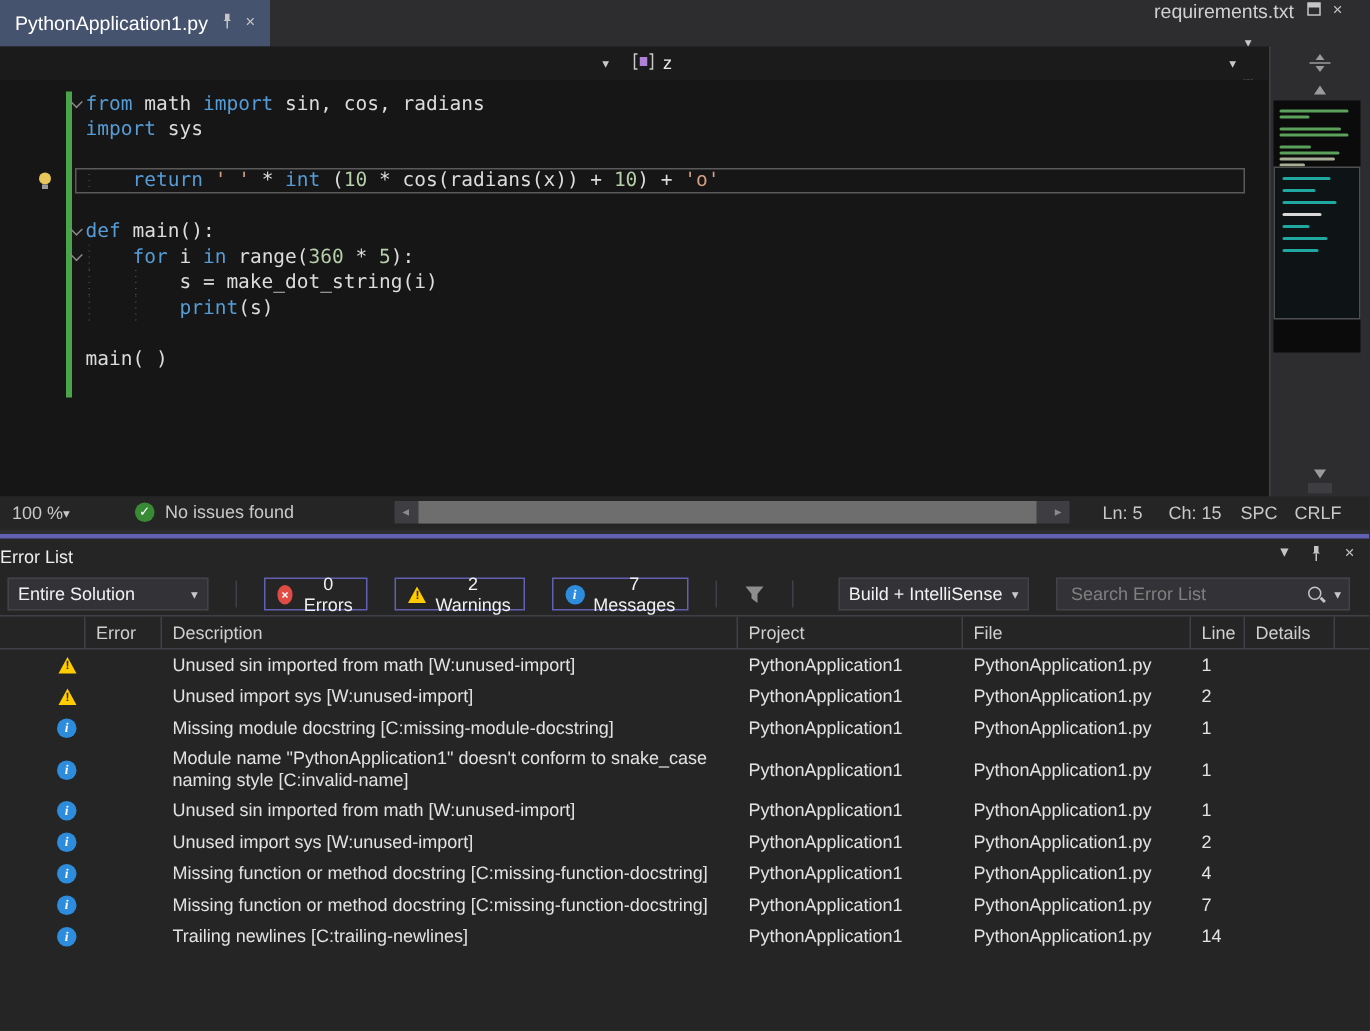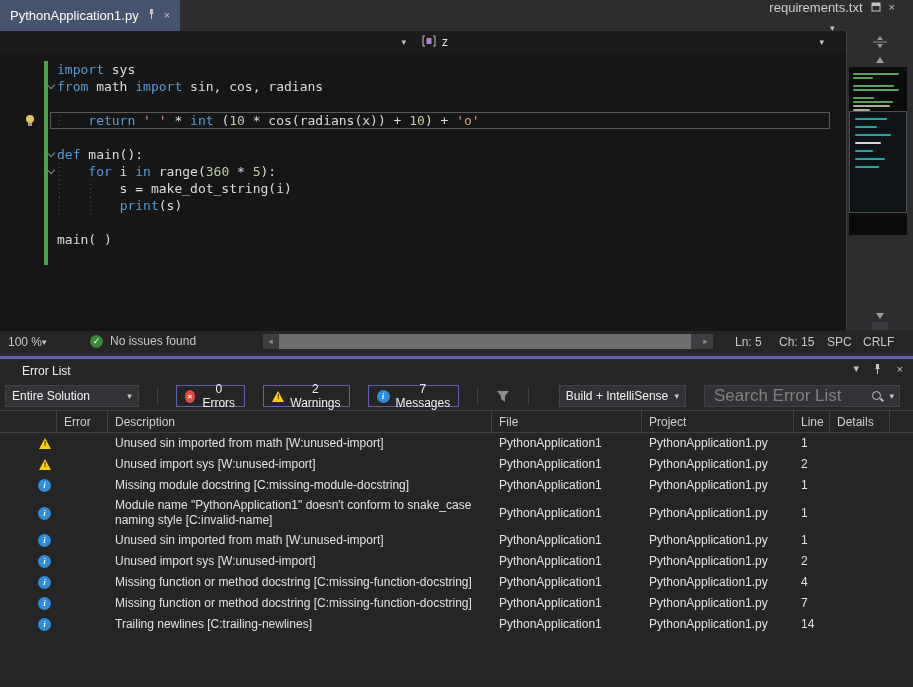--- a/index.html
+++ b/index.html
@@ -68,38 +68,38 @@
            background:var(--success,#388A34);color:#fff;font-size:9px;}
   .hscroll{position:absolute;left:263px;top:3px;width:450px;height:15px;background:#3E3E42;}
   .hs-arrow{position:absolute;top:0;width:15px;height:15px;color:#8A8A8A;font-size:9px;line-height:15px;text-align:center;}
   .hs-arrow.l{left:0;} .hs-arrow.r{right:0;}
   .hs-thumb{position:absolute;left:16px;top:0;height:15px;width:412px;background:#6E6E6E;}
   .pos.ln{left:735px;} .pos.ch{left:779px;} .pos.spc{left:827px;} .pos.eol{left:863px;}
 
   
   .panel{position:absolute;left:0;top:356px;width:913px;height:331px;background:#252526;
          border-top:3px solid var(--accent-purple,#6260B0);box-sizing:border-box;font-size:12px;color:#DDD;}
-  .panel-header{height:23px;position:relative;display:flex;align-items:center;padding-left:22px;}
+  .panel-header{height:23px;position:relative;display:flex;align-items:center;padding-left:0;}
   .panel-title{color:#EEEEEE;}
   .ph-ic{position:absolute;top:4px;color:#C5C5C5;font-size:11px;}
   .ph-caret{right:54px;} .ph-pin{right:31px;top:5px;} .ph-close{right:10px;}
 
   .panel-toolbar{height:28px;display:flex;align-items:center;gap:18px;padding:0 5px;}
   .combo{height:22px;background:#333337;border:1px solid #434346;display:flex;align-items:center;
          gap:6px;padding:0 6px;box-sizing:border-box;color:#F1F1F1;}
   .combo .caret{margin-left:auto;}
   .combo.scope{width:158px;}
   .combo.source{width:150px;margin-left:12px;}
   .filter-btn{height:22px;background:transparent;border:1px solid var(--accent-purple,#6260B0);
               color:#F1F1F1;display:flex;align-items:center;gap:6px;padding:0 8px;font-size:12px;
               font-family:"Liberation Sans",sans-serif;box-sizing:border-box;}
   .tb-sep{width:1px;height:18px;background:#3F3F46;}
   .searchbox{margin-left:auto;margin-right:8px;width:196px;height:22px;background:#333337;border:1px solid #434346;
              display:flex;align-items:center;gap:5px;padding:0 5px 0 7px;box-sizing:border-box;}
-  .searchbox input{flex:1;min-width:0;background:transparent;border:0;outline:0;color:#DDD;font-size:17px;
+  .searchbox input{flex:1;min-width:0;background:transparent;border:0;outline:0;color:#DDD;font-size:12px;
              font-family:"Liberation Sans",sans-serif;}
   .searchbox input::placeholder{color:#808080;}
   .icon-search{position:relative;width:13px;height:13px;}
   .icon-search::before{content:'';position:absolute;left:1px;top:1px;width:7px;height:7px;border:1.5px solid #C5C5C5;border-radius:50%;}
   .icon-search::after{content:'';position:absolute;left:9px;top:9px;width:4px;height:1.5px;background:#C5C5C5;transform:rotate(45deg);}
 
   .w-tri{position:relative;display:inline-block;width:0;height:0;border-left:6px solid transparent;
          border-right:6px solid transparent;border-bottom:11px solid var(--warning,#FFCC00);}
   .w-tri i{position:absolute;left:-2px;top:1px;width:4px;text-align:center;font:700 8px/10px "Liberation Sans",sans-serif;
          color:#3A2B00;font-style:normal;}
@@ -160,22 +160,22 @@
           </svg>
       </span>
       <span>z</span>
       <span class="caret">▾</span>
     </div>
   </div>
 
   <div class="editor">
     <div class="change-bar"></div>
     <div id="code-lines" class="code-lines">
+        <div class="code-line"><span class="fold"></span><span class="tk-k">from</span><span class="tk-t"> math </span><span class="tk-k">import</span><span class="tk-t"> sin, cos, radians</span></div>
         <div class="code-line"><span class="tk-k">import</span><span class="tk-t"> sys</span></div>
-        <div class="code-line"><span class="fold"></span><span class="tk-k">from</span><span class="tk-t"> math </span><span class="tk-k">import</span><span class="tk-t"> sin, cos, radians</span></div>
         <div class="code-line"></div>
         <div class="code-line current"><span class="guide" style="left: 59px;"></span><span class="bulb"></span><span class="tk-k">    return</span><span class="tk-t"> </span><span class="tk-s">' '</span><span class="tk-t"> * </span><span class="tk-k">int</span><span class="tk-t"> (</span><span class="tk-n">10</span><span class="tk-t"> * cos(radians(x)) + </span><span class="tk-n">10</span><span class="tk-t">) + </span><span class="tk-s">'o'</span></div>
         <div class="code-line"></div>
         <div class="code-line"><span class="fold"></span><span class="tk-k">def</span><span class="tk-t"> main():</span></div>
         <div class="code-line"><span class="guide" style="left: 59px;"></span><span class="fold"></span><span class="tk-k">    for</span><span class="tk-t"> i </span><span class="tk-k">in</span><span class="tk-t"> range(</span><span class="tk-n">360</span><span class="tk-t"> * </span><span class="tk-n">5</span><span class="tk-t">):</span></div>
         <div class="code-line"><span class="guide" style="left: 59px;"></span><span class="guide" style="left: 90px;"></span><span class="tk-t">        s = make_dot_string(i)</span></div>
         <div class="code-line"><span class="guide" style="left: 59px;"></span><span class="guide" style="left: 90px;"></span><span class="tk-t">        </span><span class="tk-k">print</span><span class="tk-t">(s)</span></div>
         <div class="code-line"></div>
         <div class="code-line"><span class="tk-t">main( )</span></div>
       </div>
@@ -287,22 +287,22 @@
         <input placeholder="Search Error List" style="">
         <span class="icon-search"></span>
         <span class="caret">▾</span>
       </div>
     </div>
 
     <div class="grid-header">
       <div class="c"></div>
       <div class="c">Error</div>
       <div class="c">Description</div>
+      <div class="c">Project</div>
       <div class="c">File</div>
-      <div class="c">Project</div>
       <div class="c">Line</div>
       <div class="c">Details</div>
       <div class="c"></div>
     </div>
     <div id="error-rows">
         <div class="erow">
           <div class="c sev">
             <span class="w-tri">
               <i>!</i>
             </span>

